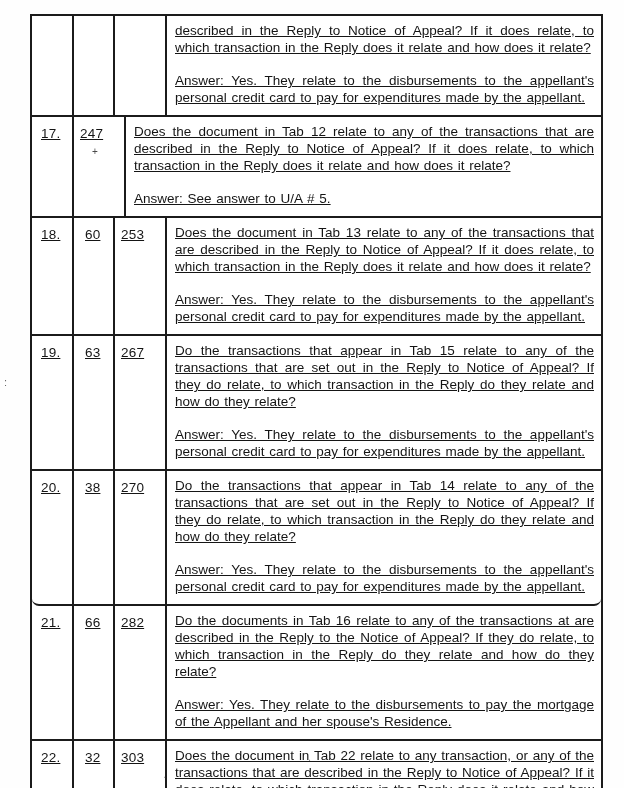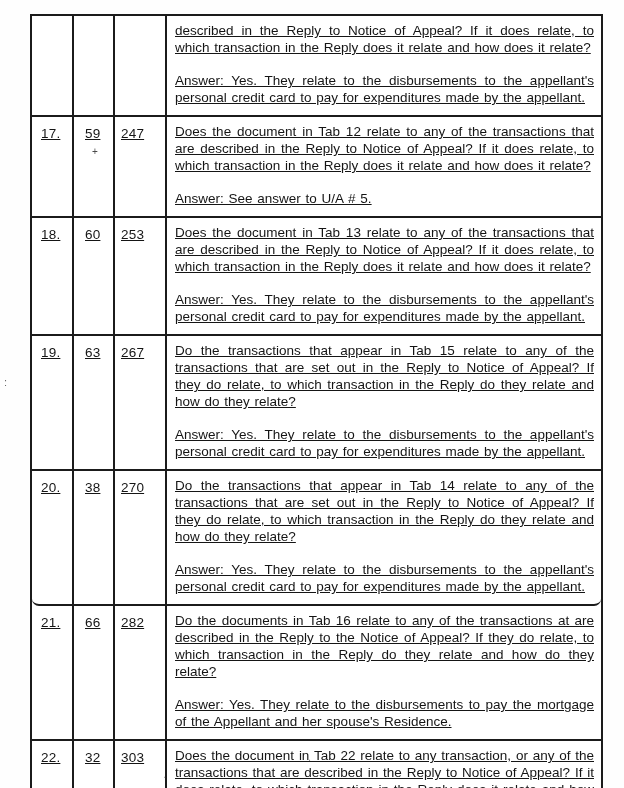--- a/index.html
+++ b/index.html
@@ -72,23 +72,20 @@
     </div>
     <div class="cell c4">
           <div class="para">described in the Reply to Notice of Appeal?  If it does relate, to which transaction in the Reply does it relate and how does it relate?</div>
           <div class="para">Answer:  Yes.  They relate to the disbursements to the appellant's personal credit card to pay for expenditures made by the appellant.</div>
         </div>
   </div>
 
   <div class="trow" style="min-height: 92px; justify-content: flex-end;">
     <div class="cell c1">
       <span class="numtxt">17.</span>
-    </div>
-    <div class="cell c2">
-      <span class="numtxt">59</span>
     </div>
     <div class="cell c3">
       <span class="numtxt">247</span>
     </div>
     <div class="cell c4">
           <div class="para">Does the document in Tab 12 relate to any of the transactions that are described in the Reply to Notice of Appeal?  If it does relate, to which transaction in the Reply does it relate and how does it relate?</div>
           <div class="para">Answer:  See answer to U/A # 5.</div>
         </div>
   </div>
 

